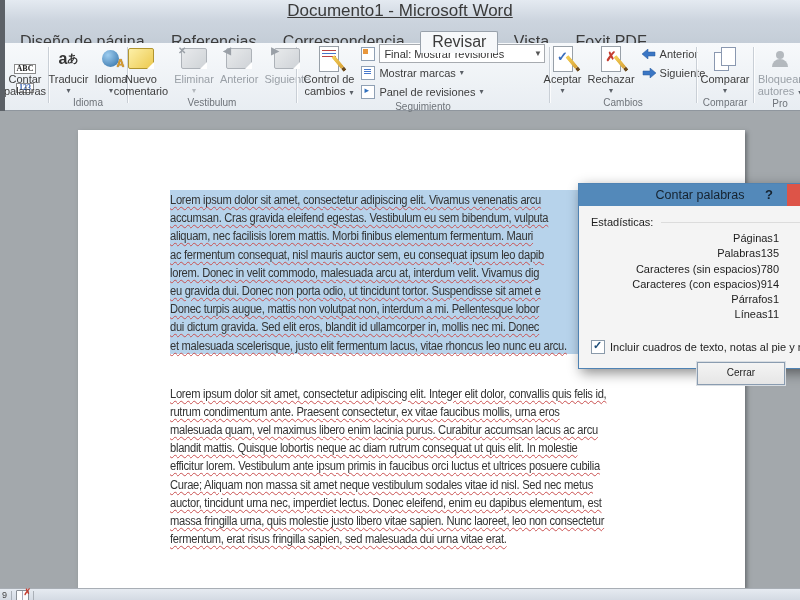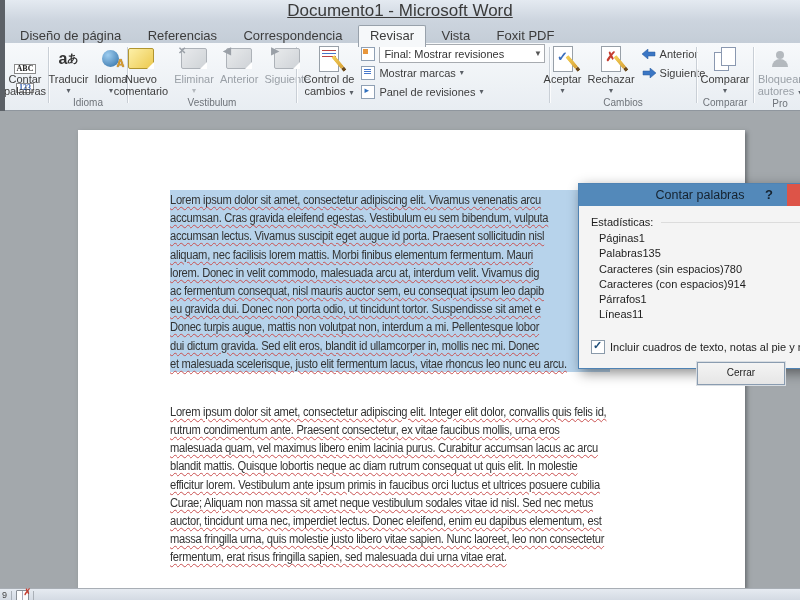--- a/index.html
+++ b/index.html
@@ -7,22 +7,22 @@
        font-family:"Liberation Sans",sans-serif;background:#a3a8ac;}
 
   
   .titlebar{position:absolute;left:0;top:0;width:800px;height:21px;
             background:linear-gradient(#e4eaf1,#ccd4de);}
   .window-title{display:block;text-align:center;line-height:21px;font-size:17px;color:#3a3a3a;text-decoration:underline;}
   .win-edge{position:absolute;left:0;top:0;width:5px;height:111px;background:#5c6167;z-index:45;}
 
   .tabrow{position:absolute;left:0;top:21px;width:800px;height:22px;
           background:linear-gradient(#ccd4de,#c4cdd7);}
-  .tab{display:inline-block;margin-top:4px;padding:0 11px;height:19px;line-height:19px;
-       font-size:13px;color:#3c3c3c;cursor:default;}
+  .tab{display:inline-block;margin-top:10px;padding:0 11px;height:19px;line-height:19px;
+       font-size:16px;color:#3c3c3c;cursor:default;}
   .tab.first{margin-left:9px;}
   .tab.active{background:#f6f8fa;border:1px solid #98a1ab;border-bottom:none;
               border-radius:2px 2px 0 0;height:21px;position:relative;z-index:5;}
 
   
   .ribbon{position:absolute;left:0;top:43px;width:800px;height:68px;
           background:linear-gradient(#f7f9fb,#e8edf2);border-bottom:1px solid #8f969e;
           display:flex;align-items:stretch;padding-left:2px;box-sizing:border-box;}
   .rgroup{display:flex;flex-direction:column;flex:0 0 auto;}
   .gbody{flex:1;display:flex;align-items:flex-start;justify-content:center;padding-top:1px;}
@@ -103,21 +103,21 @@
   .dlg-title{height:22px;background:#5389ba;position:relative;}
   .dlg-title-text{display:block;text-align:center;line-height:22px;font-size:12.5px;color:#15222e;}
   .dlg-help{position:absolute;right:42px;top:0;width:20px;height:22px;text-align:center;
             line-height:22px;font-weight:bold;font-size:13px;color:#15222e;}
   .dlg-close{position:absolute;right:-6px;top:0;width:40px;height:22px;background:#dd5448;
              color:#fff;text-align:center;line-height:22px;font-size:12px;}
   .dlg-body{position:relative;height:162px;font-size:11px;color:#1d1d1d;}
   .dlg-section{position:absolute;left:12px;top:10px;}
   .dlg-sec-line{position:absolute;left:82px;right:10px;top:16px;height:1px;background:#dcdcdc;}
   .stats{position:absolute;left:20px;top:25px;width:180px;}
-  .stat{display:flex;justify-content:flex-start;line-height:15.3px;}
+  .stat{display:flex;justify-content:flex-end;line-height:15.3px;}
   .dlg-check{position:absolute;left:12px;top:134px;display:flex;align-items:center;white-space:nowrap;overflow:hidden;width:228px;}
   .cbox{width:12px;height:12px;background:#fff;border:1px solid #8a9aaa;margin-right:5px;flex:0 0 auto;
         position:relative;}
   .cbox::after{content:"✓";position:absolute;left:1px;top:-2px;font-size:11px;font-weight:bold;color:#1f4e79;}
   .dlg-btn{position:absolute;left:118px;top:156px;width:86px;height:21px;
            background:linear-gradient(#f4f4f4,#e6e6e6);border:1px solid #8a9cb0;
            box-shadow:0 0 0 1px #d8dde2;font-size:10px;color:#222;text-align:center;line-height:19px;}
 
   
   .statusbar{position:absolute;left:0;top:588px;width:800px;height:12px;border-top:1px solid #a8aeb5;
@@ -259,20 +259,21 @@
           <span>Mostrar marcas</span>
           <span class="inline-drop">▾</span>
         </div>
         <div class="seg-row">
           <span class="mini m3"></span>
           <span>Panel de revisiones</span>
           <span class="inline-drop">▾</span>
         </div>
       </div>
     </div>
+    <div class="glabel">Seguimiento</div>
   </div>
 
   <div class="gsep"></div>
 
   <div class="rgroup" style="width:146px">
     <div class="gbody">
       <div class="bigbtn">
         <span class="icn">
           <span class="doc">
               <span class="mark" style="color:#3a6ebd">✓</span>
@@ -343,24 +344,23 @@
     <div class="glabel">Pro</div>
   </div>
 </div>
 
 <div class="page">
   <div class="page-text">
     <div class="p1">
 
     <div class="dline"><span class="tline">Lorem ipsum dolor sit amet, consectetur adipiscing elit. Vivamus venenatis arcu</span></div>
         <div class="dline"><span class="tline">accumsan. Cras gravida eleifend egestas. Vestibulum eu sem bibendum, vulputa</span></div>
-        <div class="dline"><span class="tline">accumsan lectus. Vivamus suscipit eget augue id porta. Praesent sollicitudin nisl</span></div>
         <div class="dline"><span class="tline">aliquam, nec facilisis lorem mattis. Morbi finibus elementum fermentum. Mauri</span></div>
+        <div class="dline"><span class="tline">ac fermentum consequat, nisl mauris auctor sem, eu consequat ipsum leo dapib</span></div>
         <div class="dline"><span class="tline">lorem. Donec in velit commodo, malesuada arcu at, interdum velit. Vivamus dig</span></div>
-        <div class="dline"><span class="tline">ac fermentum consequat, nisl mauris auctor sem, eu consequat ipsum leo dapib</span></div>
         <div class="dline"><span class="tline">eu gravida dui. Donec non porta odio, ut tincidunt tortor. Suspendisse sit amet e</span></div>
         <div class="dline"><span class="tline">Donec turpis augue, mattis non volutpat non, interdum a mi. Pellentesque lobor</span></div>
         <div class="dline"><span class="tline">dui dictum gravida. Sed elit eros, blandit id ullamcorper in, mollis nec mi. Donec</span></div>
         <div class="dline"><span class="tline">et malesuada scelerisque, justo elit fermentum lacus, vitae rhoncus leo nunc eu arcu.</span></div>
       </div>
     <div class="p2">
 
     <div class="dline"><span class="tline">Lorem ipsum dolor sit amet, consectetur adipiscing elit. Integer elit dolor, convallis quis felis id,</span></div>
         <div class="dline"><span class="tline">rutrum condimentum ante. Praesent consectetur, ex vitae faucibus mollis, urna eros</span></div>
         <div class="dline"><span class="tline">malesuada quam, vel maximus libero enim lacinia purus. Curabitur accumsan lacus ac arcu</span></div>

